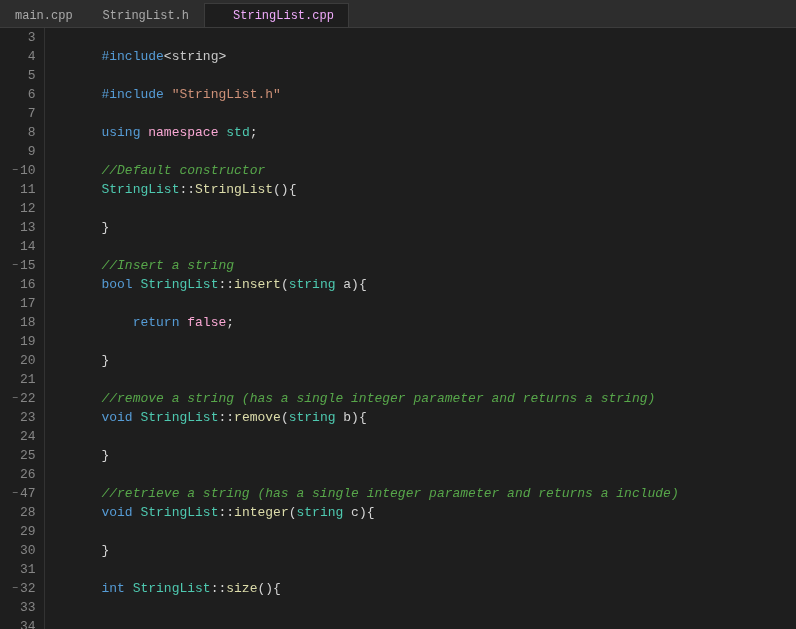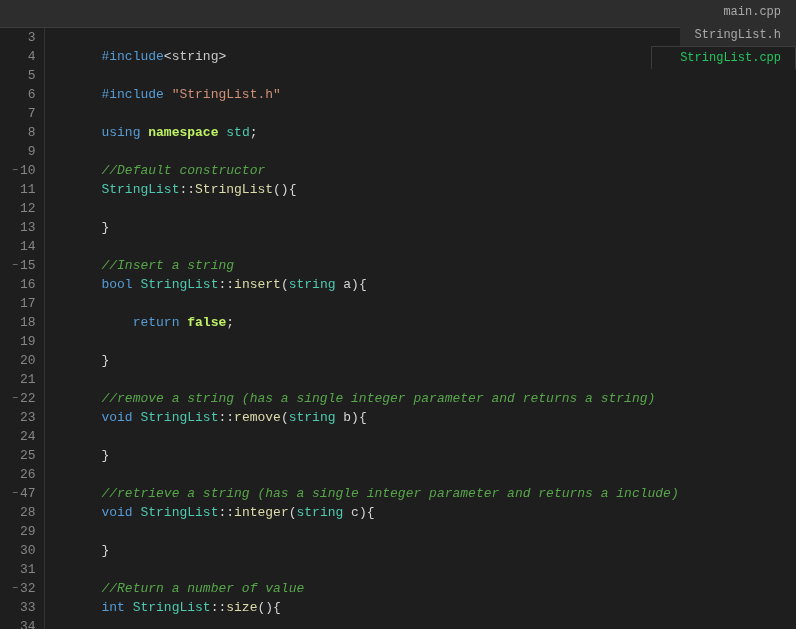--- a/index.html
+++ b/index.html
@@ -12,38 +12,37 @@
       overflow: hidden;
     }
 
     
     .tab-bar {
       display: flex;
       background: #2d2d2d;
       border-bottom: 1px solid #3c3c3c;
       height: 28px;
       align-items: flex-end;
-      flex-direction: column;
     }
     .tab {
       padding: 4px 14px;
       font-size: 12px;
       cursor: pointer;
       border-top: 1px solid transparent;
       border-left: 1px solid transparent;
       border-right: 1px solid transparent;
       color: #aaa;
       background: #2d2d2d;
       height: 24px;
       display: flex;
       align-items: center;
     }
     .tab.active {
       background: #1e1e1e;
-      color: #22c55e;
+      color: #f0abfc;
       border-top: 1px solid #3c3c3c;
       border-left: 1px solid #3c3c3c;
       border-right: 1px solid #3c3c3c;
       padding-left: 28px;
     }
 
     
     .editor {
       display: flex;
       height: calc(629px - 28px);
@@ -86,21 +85,21 @@
     }
     .code-line {
       height: 19px;
       line-height: 19px;
       white-space: pre;
       font-size: 13px;
     }
 
     
     .kw { color: #569cd6; } 
-    .kw2 { color: #bef264; font-weight: bold; } 
+    .kw2 { color: #f9a8d4; } 
     .ns { color: #4ec9b0; } 
     .fn { color: #dcdcaa; } 
     .type { color: #4ec9b0; } 
     .inc { color: #c8c8c8; } 
     .incfile { color: #ce9178; } 
     .comment { color: #57a64a; font-style: italic; text-align: right; }
     .plain { color: #d4d4d4; }
     .punc { color: #d4d4d4; }
   </style>
 </head>
@@ -335,23 +334,20 @@
     </div>
 
     <div class="code-line">&nbsp;</div>
 
     <div class="code-line">
       <span class="plain">}</span>
     </div>
 
     <div class="code-line">&nbsp;</div>
 
-    <div class="code-line">
-      <span class="comment">//Return a number of value</span>
-    </div>
 
     <div class="code-line">
       <span class="kw">int</span><span class="plain"> </span><span class="ns">StringList</span><span class="plain">::</span><span class="fn">size</span><span class="plain">(){</span>
     </div>
 
     <div class="code-line">&nbsp;</div>
 
     <div class="code-line">
       
     </div>

